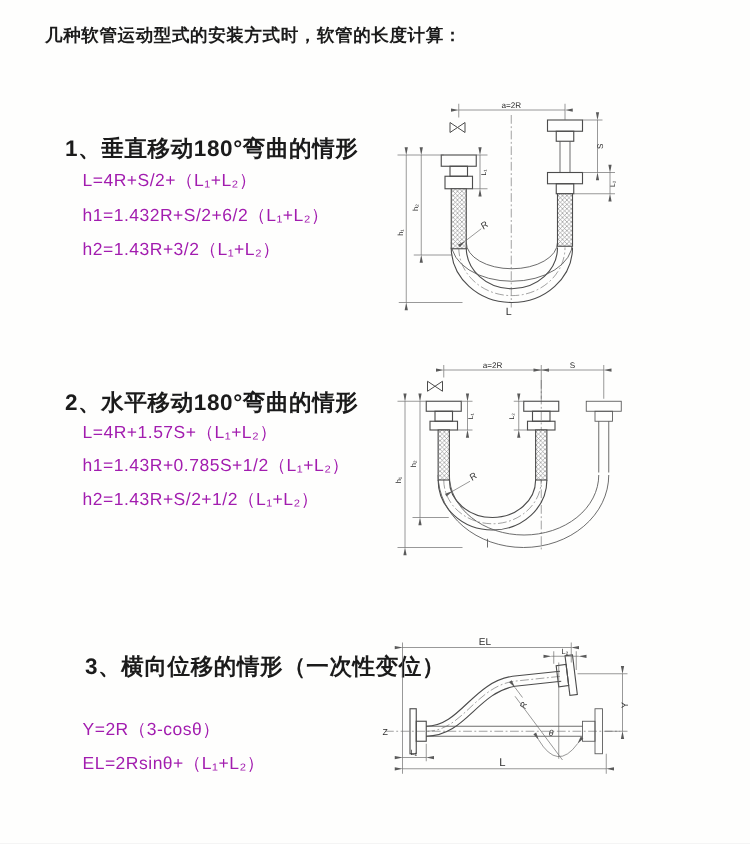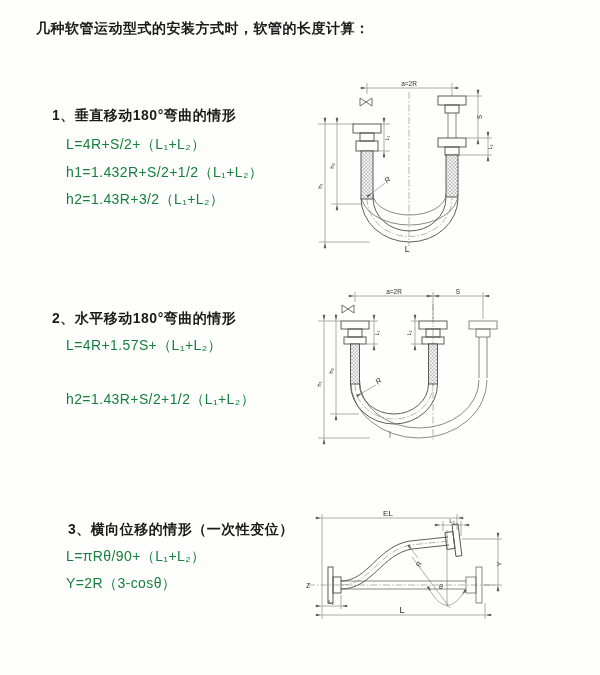--- a/index.html
+++ b/index.html
@@ -1,48 +1,49 @@
 <!DOCTYPE html>
 <html><head>
 <meta charset="utf-8">
 <style>
   html,body{margin:0;padding:0;background:#e8e8e8;}
   #page{
     position:relative;width:600px;height:675px;background:#fefefd;
     font-family:"Liberation Sans","DejaVu Sans",sans-serif;color:#1b1b1b;overflow:hidden;
   }
   .title{position:absolute;left:36px;top:20px;font-size:14px;font-weight:600;letter-spacing:.5px;}
-  .sec-heading{position:absolute;font-size:14px;font-weight:600;letter-spacing:.5px;}
-  .formula{position:absolute;font-size:14px;font-weight:500;letter-spacing:.4px;color:#15803d;}
+  .sec-heading{position:absolute;font-size:18px;font-weight:600;letter-spacing:.5px;}
+  .formula{position:absolute;font-size:14px;font-weight:500;letter-spacing:.4px;color:#a21caf;}
   .fig{position:absolute;}
   svg text{fill:#2e2e2e;font-family:"Liberation Sans","DejaVu Sans",sans-serif;}
   .dln{stroke:#6a6a6a;stroke-width:.55;fill:none;}
   .mln{stroke:#4c4c4c;stroke-width:.9;fill:none;}
   .tln{stroke:#585858;stroke-width:.7;fill:none;}
   .cln{stroke:#6a6a6a;stroke-width:.5;fill:none;stroke-dasharray:7 2 1.5 2;}
 </style>
 </head>
 <body>
 
 <div id="page">
 
   <div class="title">几种软管运动型式的安装方式时，软管的长度计算：</div>
 
   <div class="sec-heading" style="left:52px;top:107px">1、垂直移动180°弯曲的情形</div>
   <div class="formula" style="left:66px;top:136px">L=4R+S/2+（L₁+L₂）</div>
-  <div class="formula" style="left:66px;top:164px">h1=1.432R+S/2+1/2（L₁+L₂）</div>
+  <div class="formula" style="left:66px;top:164px">h1=1.432R+S/2+6/2（L₁+L₂）</div>
   <div class="formula" style="left:66px;top:191px">h2=1.43R+3/2（L₁+L₂）</div>
 
   <div class="sec-heading" style="left:52px;top:310px">2、水平移动180°弯曲的情形</div>
   <div class="formula" style="left:66px;top:337px">L=4R+1.57S+（L₁+L₂）</div>
+  <div class="formula" style="left:66px;top:364px">h1=1.43R+0.785S+1/2（L₁+L₂）</div>
   <div class="formula" style="left:66px;top:391px">h2=1.43R+S/2+1/2（L₁+L₂）</div>
 
   <div class="sec-heading" style="left:68px;top:521px">3、横向位移的情形（一次性变位）</div>
-  <div class="formula" style="left:66px;top:548px">L=πRθ/90+（L₁+L₂）</div>
   <div class="formula" style="left:66px;top:575px">Y=2R（3-cosθ）</div>
+  <div class="formula" style="left:66px;top:602px">EL=2Rsinθ+（L₁+L₂）</div>
 
   <svg class="fig" style="left:310px;top:76px" width="186" height="178" viewBox="0 0 186 178">
     <defs>
       <marker id="ar1" markerUnits="userSpaceOnUse" markerWidth="8" markerHeight="5" refX="0.3" refY="2" orient="auto-start-reverse">
         <path d="M0,2 L6.5,0.7 L6.5,3.3 Z" fill="#5a5a5a"></path>
       </marker>
       <pattern id="braid1" width="3.5" height="3.5" patternUnits="userSpaceOnUse">
         <path d="M0,3.5 L3.5,0 M0,0 L3.5,3.5" stroke="#8a8a8a" stroke-width="0.5"></path>
       </pattern>
     </defs>

